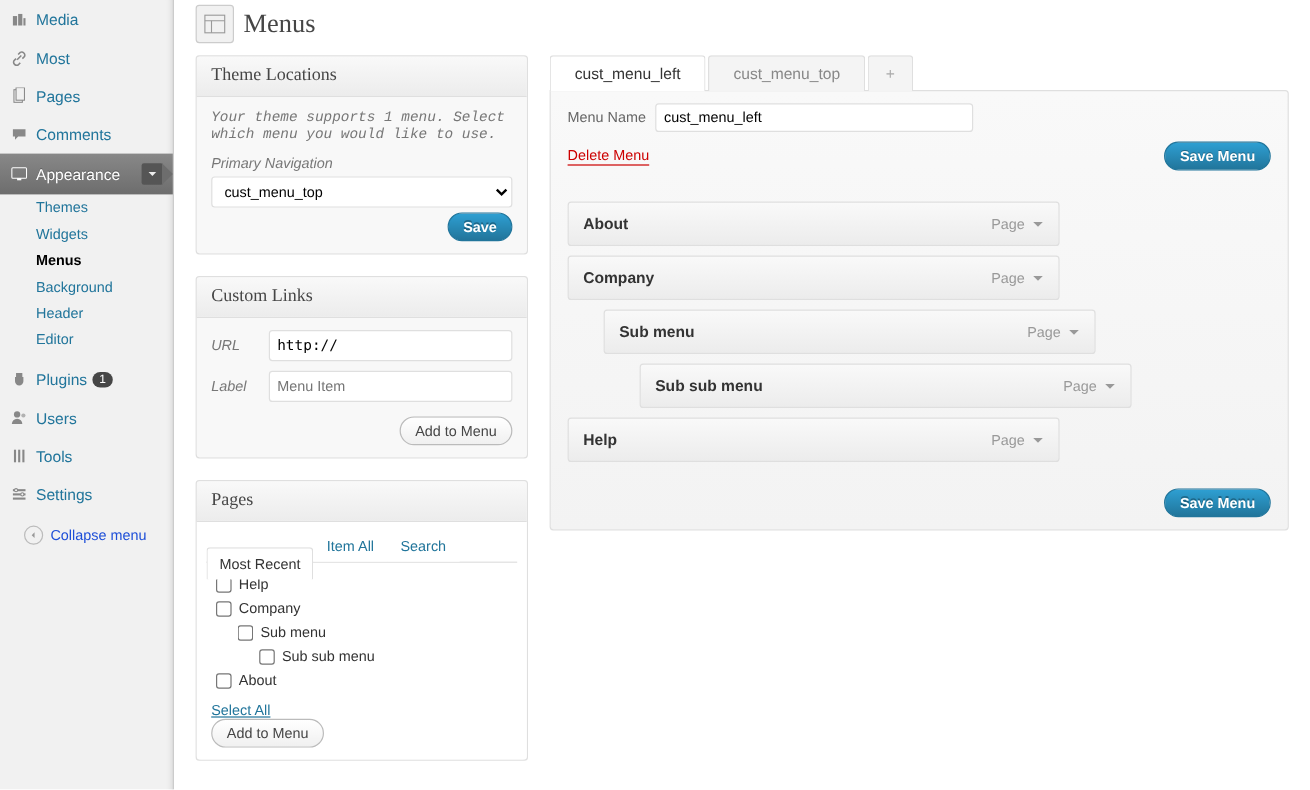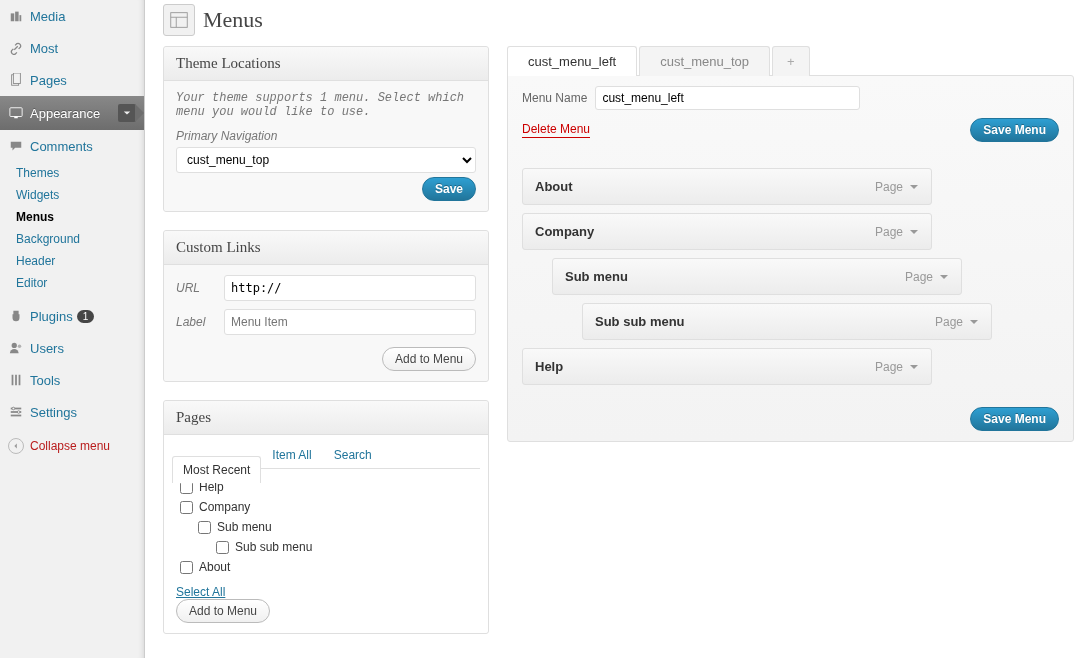--- a/index.html
+++ b/index.html
@@ -8,35 +8,35 @@
 
 
 .sidebar { width: 145px; background: #f1f1f1; border-right: 1px solid #ccc; box-shadow: inset -6px 0 6px -6px rgba(0,0,0,0.15); position: relative; }
 .nav-item { display: flex; align-items: center; padding: 8px 8px; color: #21759b; cursor: pointer; font-size: 13px; }
 .nav-item.active { background: linear-gradient(#888,#6d6d6d); color: #fff; text-shadow: 0 -1px 0 rgba(0,0,0,0.3); position: relative; }
 .nav-item.active::after { content:""; position:absolute; right:-9px; top:50%; margin-top:-9px; border:9px solid transparent; border-left-color:#6d6d6d; }
 .nav-item .ic { width: 16px; height:16px; margin-right: 6px; display:inline-flex; align-items:center; justify-content:center; fill:#888; }
 .nav-item.active .ic { fill:#fff; }
 .expand-arrow { margin-left:auto; width:18px; height:18px; background:#555; border-radius:2px; display:flex; align-items:center; justify-content:center; }
 .expand-arrow svg { fill:#eee; }
-.subnav { padding-left: 10px; padding-bottom: 6px; }
+.subnav { padding-left: 24px; padding-bottom: 6px; }
 .subnav a { display:block; padding: 4px 6px; color:#21759b; text-decoration:none; font-size:12px; }
 .subnav a.current { color:#000; font-weight:bold; }
 .badge { background:#464646; color:#fff; border-radius:10px; font-size:10px; padding:1px 6px; margin-left:4px; }
-.collapse { display:flex; align-items:center; padding:10px 8px; color:#b91c1c; font-size:12px; cursor:pointer; }
+.collapse { display:flex; align-items:center; padding:10px 20px; color:#1d4ed8; font-size:12px; cursor:pointer; }
 .collapse .circ { width:16px; height:16px; border:1px solid #bbb; border-radius:50%; display:flex; align-items:center; justify-content:center; margin-right:6px; }
 
 
 .main { flex:1; padding: 4px 18px; background:#fff; }
 .page-head { display:flex; align-items:center; margin-bottom:10px; }
 .page-head .picon { width:32px; height:32px; background:#f1f1f1; border:1px solid #ccc; border-radius:3px; margin-right:8px; display:flex; align-items:center; justify-content:center; }
 .page-head h1 { font-family: Georgia, serif; font-weight:normal; font-size:22px; color:#464646; }
 
 .cols { display:flex; gap:18px; }
-.col-left { width: 326px; }
+.col-left { width: 277px; }
 .col-right { flex:1; }
 
 .metabox { border:1px solid #dfdfdf; border-radius:3px; margin-bottom:18px; background:#f8f8f8; }
 .metabox h3 { font-family: Georgia, serif; font-weight:normal; font-size:15px; padding:8px 12px; background:linear-gradient(#f9f9f9,#ececec); border-bottom:1px solid #dfdfdf; border-radius:3px 3px 0 0; color:#464646; }
 .metabox .body { padding:10px 12px; background:#f8f8f8; border-radius:0 0 3px 3px; }
 .metabox .desc { color:#777; font-style:italic; font-size:12px; margin-bottom:10px;font-family:Liberation Mono, monospace; }
 .metabox label { color:#777; font-style:italic; font-size:12px; display:block; margin-bottom:4px; }
 .metabox select, .metabox input[type=text] { width:100%; height:26px; border:1px solid #dfdfdf; border-radius:3px; padding:2px 6px; font-size:12px; background:#fff; font-family:inherit; }
 .row { display:flex; align-items:center; margin-bottom:8px; }
 .row .lab { width:48px; color:#777; font-style:italic; font-size:12px; }
@@ -105,41 +105,41 @@
       </div>
     <div class="nav-item">
         <span class="ic">
           <svg viewBox="0 0 16 16" width="14" height="14">
             <rect x="3" y="2" width="8" height="12" stroke="#888" fill="none"></rect>
             <rect x="5" y="0" width="8" height="12" stroke="#888" fill="#f1f1f1"></rect>
           </svg>
         </span>
         <span>Pages</span>
       </div>
+    <div class="nav-item">
+        <span class="ic">
+          <svg viewBox="0 0 16 16" width="14" height="14">
+            <path d="M2 3h12v7H7l-3 3v-3H2z"></path>
+          </svg>
+        </span>
+        <span>Comments</span>
+      </div>
     <div class="nav-item active">
         <span class="ic">
           <svg viewBox="0 0 16 16" width="14" height="14">
             <rect x="1" y="2" width="14" height="10" rx="1" fill="none" stroke="#fff"></rect>
             <rect x="6" y="12" width="4" height="2" fill="#fff"></rect>
           </svg>
         </span>
         <span>Appearance</span>
         <span class="expand-arrow">
           <svg viewBox="0 0 10 10" width="8" height="8">
             <path d="M1 3l4 4 4-4z"></path>
           </svg>
         </span>
-      </div>
-    <div class="nav-item">
-        <span class="ic">
-          <svg viewBox="0 0 16 16" width="14" height="14">
-            <path d="M2 3h12v7H7l-3 3v-3H2z"></path>
-          </svg>
-        </span>
-        <span>Comments</span>
       </div>
     <div class="subnav">
       <a href="#">Themes</a>
       <a href="#">Widgets</a>
       <a href="#" class="current">Menus</a>
       <a href="#">Background</a>
       <a href="#">Header</a>
       <a href="#">Editor</a>
     </div>
     <div class="nav-item">

